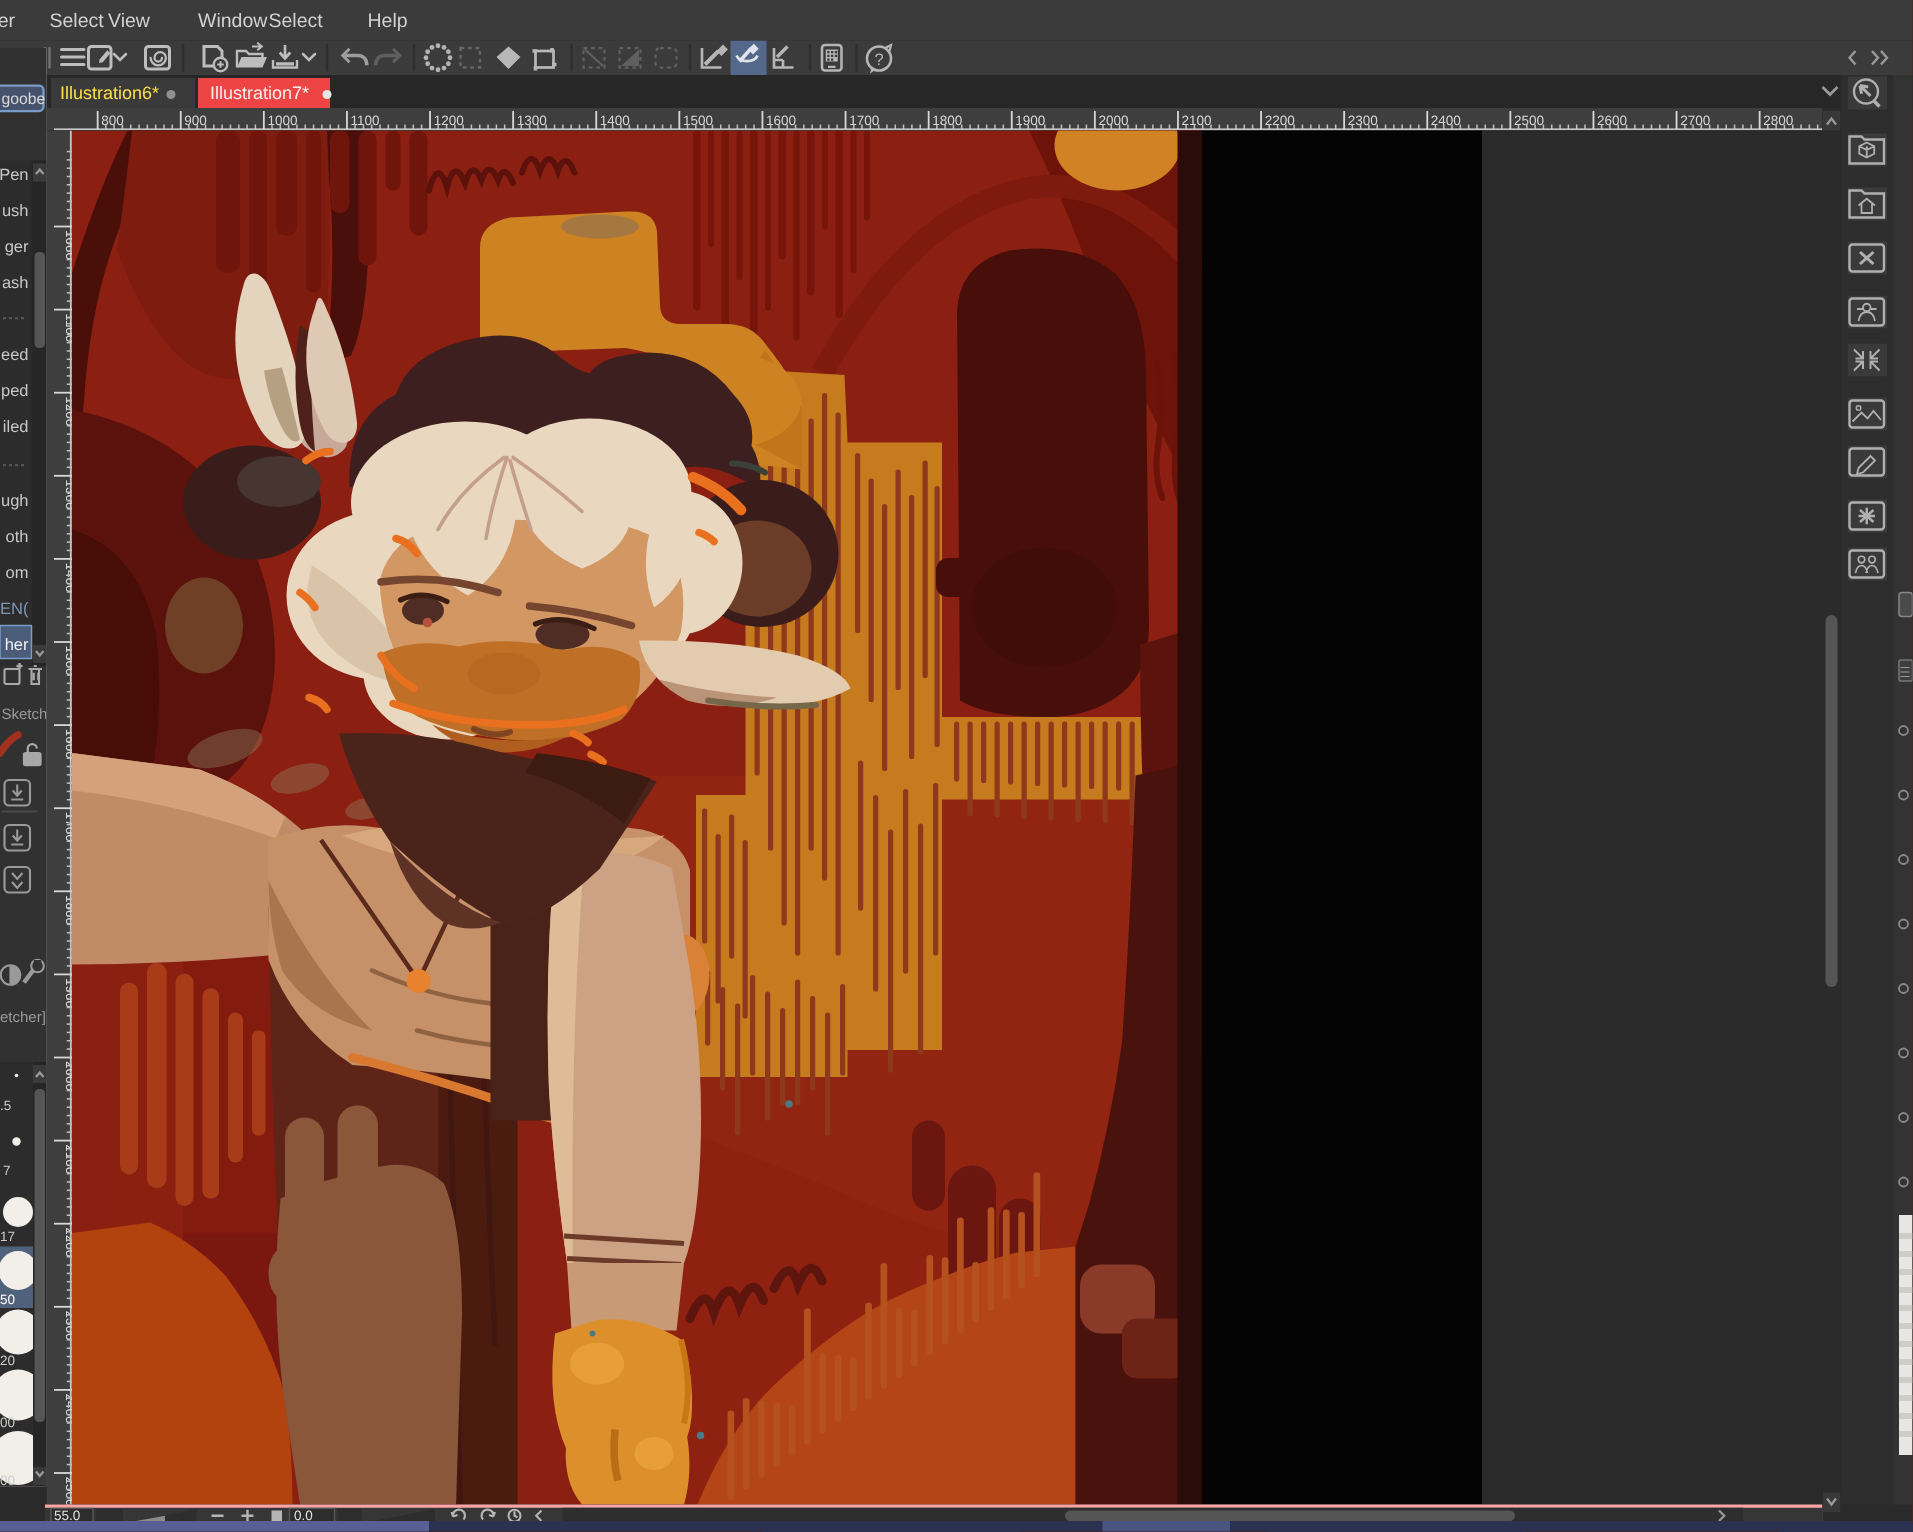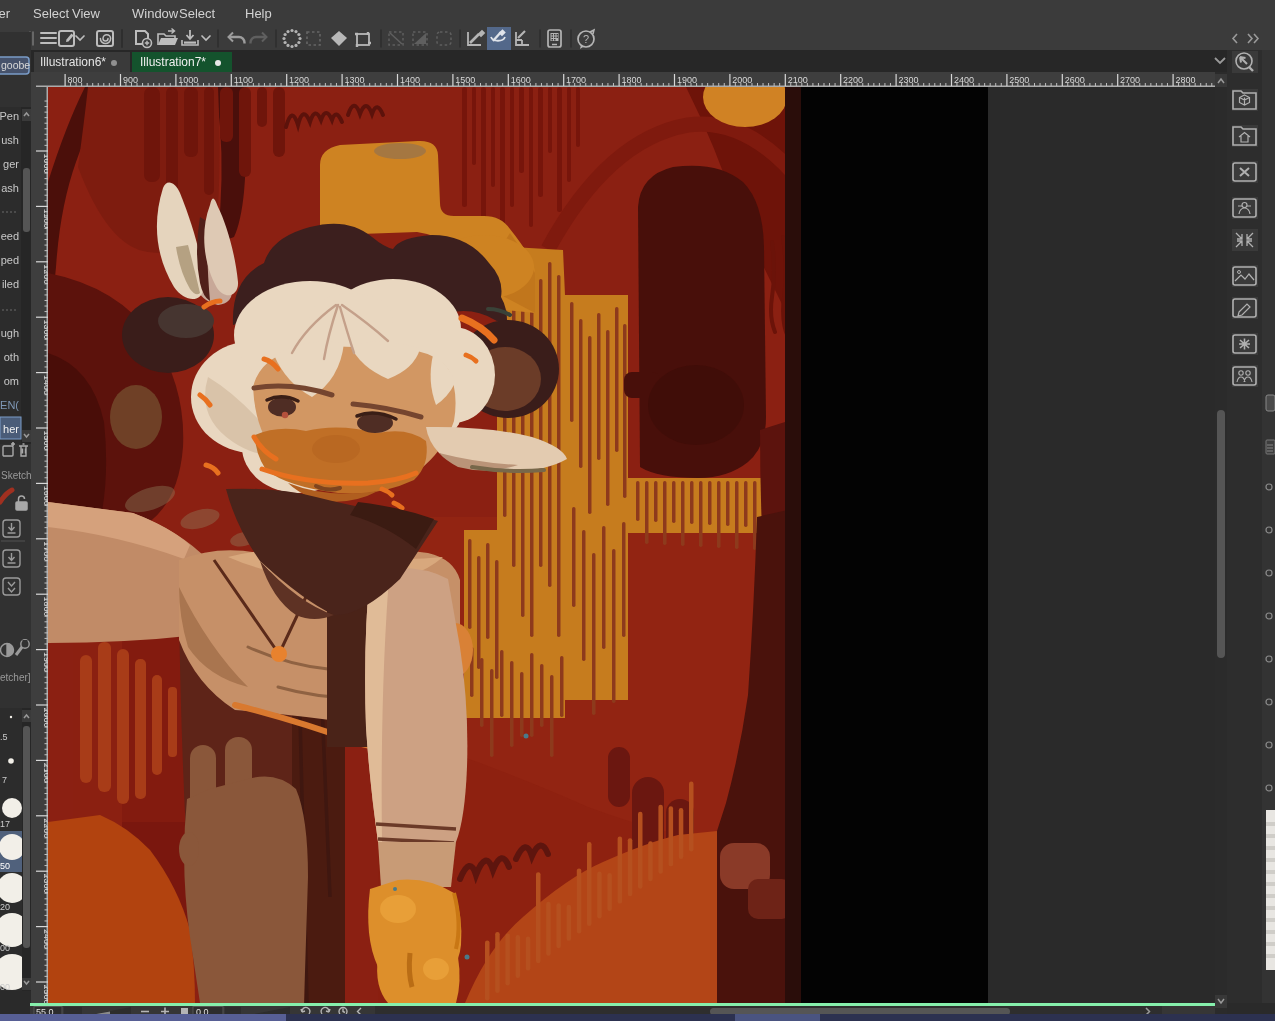--- a/index.html
+++ b/index.html
@@ -3,21 +3,21 @@
 <meta charset="utf-8">
 <style>
   html,body{margin:0;padding:0;width:1275px;height:1021px;overflow:hidden;background:#2a2a2a;
     font-family:"Liberation Sans", sans-serif;}
   .abs{position:absolute;}
   #menubar{left:0;top:0;width:1275px;height:27px;background:#3b3b3b;color:#d2d2d2;font-size:13px;}
   #menubar span{position:absolute;top:6px;}
   #toolbar{left:0;top:27px;width:1275px;height:23px;background:#3b3b3b;border-bottom:1px solid #333;}
   #tabbar{left:0;top:50px;width:1275px;height:22px;background:#272727;}
   .tab{position:absolute;top:2px;height:20px;font-size:12px;line-height:20px;}
-  #statusbar{left:30px;top:1003px;width:1185px;height:11px;background:#86efac;}
+  #statusbar{left:30px;top:1003px;width:1185px;height:11px;background:#fca5a5;}
   #taskbar{left:0;top:1014px;width:1275px;height:7px;background:#2c3150;}
 </style>
 </head>
 <body>
 <div id="menubar" class="abs">
   <span style="left:-8px">yer</span>
   <span style="left:33px">Select</span>
   <span style="left:72px">View</span>
   <span style="left:132px">Window</span>
   <span style="left:179px">Select</span>
@@ -120,25 +120,25 @@
   <path d="M583,20 l-3,2 1,-4" fill="#b5b5b5" stroke="none"></path>
   <path d="M590,5 l4,-2 -1,4" stroke-width="1.5"></path>
   <text x="583" y="16" font-size="11" fill="#b5b5b5" stroke="none" font-family="Liberation Sans">?</text>
 </g>
 <g stroke="#9a9a9a" stroke-width="1.6" fill="none">
   <path d="M1237,7 l-4,4.5 4,4.5"></path>
   <path d="M1248,7 l4,4.5 -4,4.5 M1254,7 l4,4.5 -4,4.5"></path>
 </g>
 </svg></div>
 <div id="tabbar" class="abs">
-  <div class="tab" style="left:34px;width:96px;background:#3a3a3a;color:#e5e5e5;">
+  <div class="tab" style="left:34px;width:96px;background:#3a3a3a;color:#fde047;">
     <span style="padding-left:6px">Illustration6*</span>
     <i style="position:absolute;left:77px;top:8px;width:6px;height:6px;border-radius:3px;background:#909090;"></i>
   </div>
-  <div class="tab" style="left:132px;width:100px;background:#14532d;color:#f0f0f0;">
+  <div class="tab" style="left:132px;width:88px;background:#ef4444;color:#f0f0f0;">
     <span style="padding-left:8px">Illustration7*</span>
     <i style="position:absolute;left:83px;top:8px;width:6px;height:6px;border-radius:3px;background:#e8e8e8;"></i>
   </div>
   <svg class="abs" style="left:1213px;top:6px;" width="14" height="10" viewBox="0 0 14 10">
     <path d="M2,2 l5,5 5,-5" stroke="#9a9a9a" stroke-width="1.8" fill="none"></path>
   </svg>
 </div>
 <div id="leftcol" class="abs" style="left:0;top:32px;width:31px;height:959px;background:#a3a3a3;">
 <svg width="31" height="959" viewBox="0 0 31 959">
   <rect x="0" y="0" width="31" height="959" fill="#313131"></rect>

